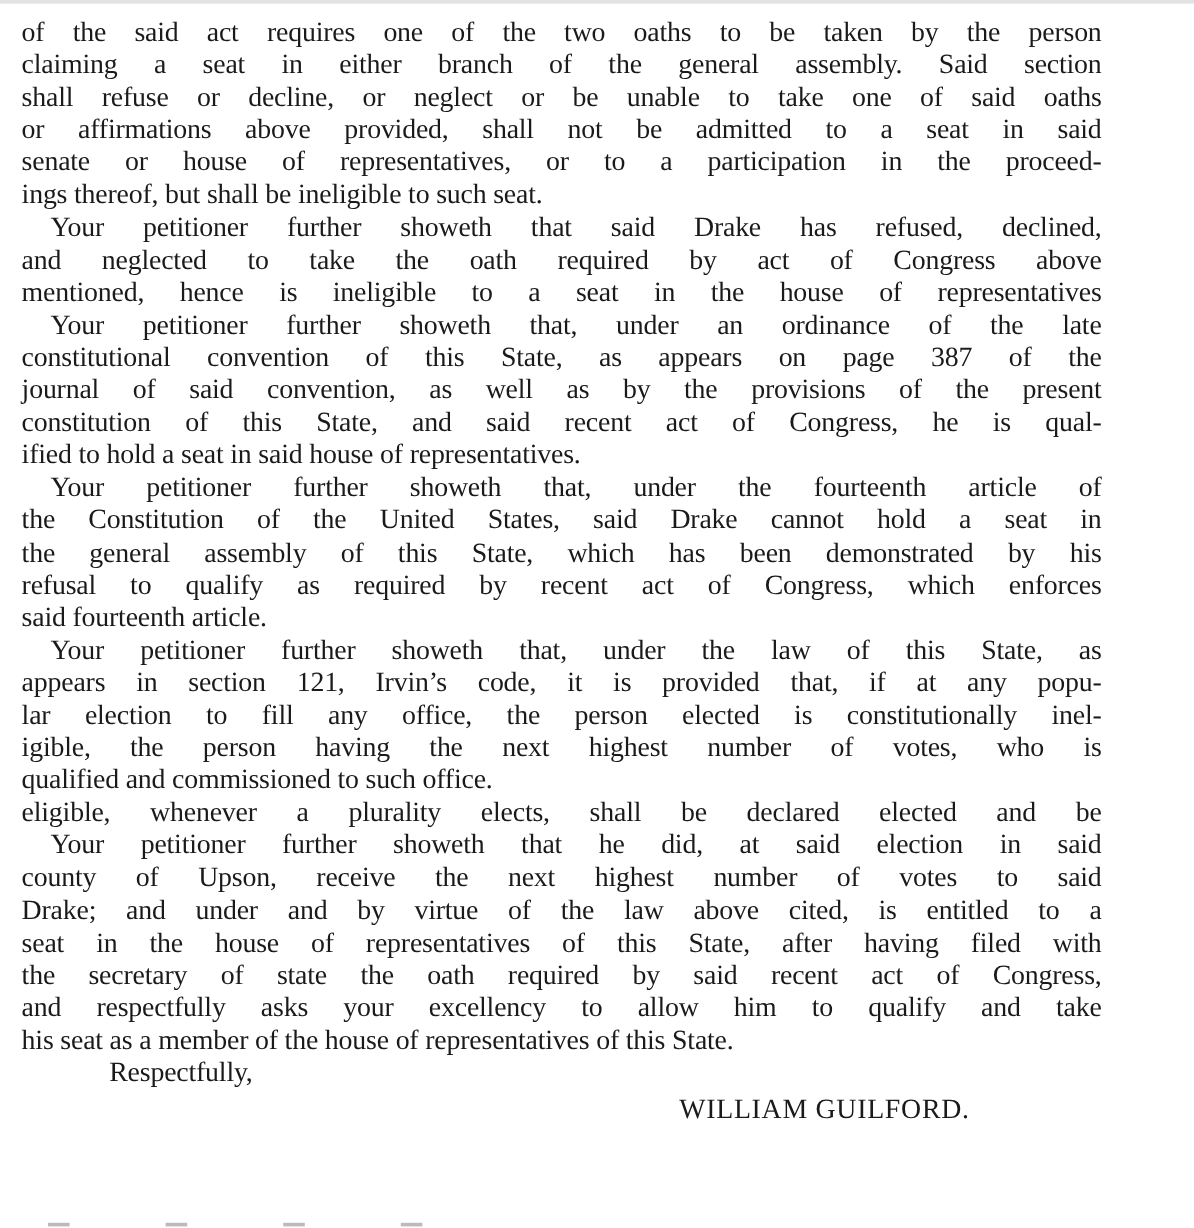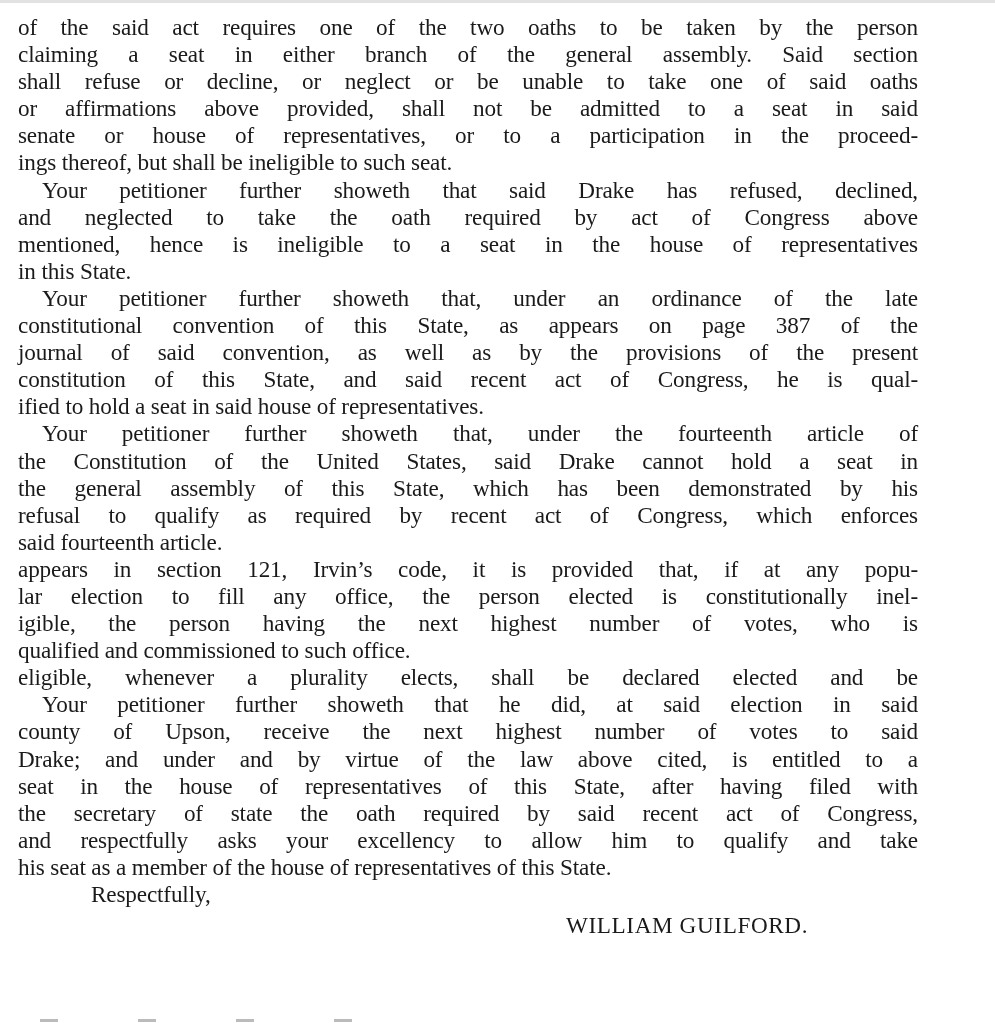--- a/index.html
+++ b/index.html
@@ -46,40 +46,40 @@
     <span class="line">shall refuse or decline, or neglect or be unable to take one of said oaths</span>
     <span class="line">or affirmations above provided, shall not be admitted to a seat in said</span>
     <span class="line">senate or house of representatives, or to a participation in the proceed-</span>
     <span class="line last">ings thereof, but shall be ineligible to such seat.</span>
   </div>
 
   <div>
     <span class="line indent">Your petitioner further showeth that said Drake has refused, declined,</span>
     <span class="line">and neglected to take the oath required by act of Congress above</span>
     <span class="line">mentioned, hence is ineligible to a seat in the house of representatives</span>
-    <span class="line last">in this State.</span>
   </div>
 
   <div>
     <span class="line indent">Your petitioner further showeth that, under an ordinance of the late</span>
     <span class="line">constitutional convention of this State, as appears on page 387 of the</span>
     <span class="line">journal of said convention, as well as by the provisions of the present</span>
     <span class="line">constitution of this State, and said recent act of Congress, he is qual-</span>
     <span class="line last">ified to hold a seat in said house of representatives.</span>
   </div>
 
   <div>
     <span class="line indent">Your petitioner further showeth that, under the fourteenth article of</span>
     <span class="line">the Constitution of the United States, said Drake cannot hold a seat in</span>
     <span class="line">the general assembly of this State, which has been demonstrated by his</span>
     <span class="line">refusal to qualify as required by recent act of Congress, which enforces</span>
     <span class="line last">said fourteenth article.</span>
   </div>
 
   <div>
+    <span class="line indent">Your petitioner further showeth that, under the law of this State, as</span>
     <span class="line">appears in section 121, Irvin’s code, it is provided that, if at any popu-</span>
     <span class="line">lar election to fill any office, the person elected is constitutionally inel-</span>
     <span class="line">igible, the person having the next highest number of votes, who is</span>
     <span class="line last">qualified and commissioned to such office.</span>
     <span class="line">eligible, whenever a plurality elects, shall be declared elected and be</span>
   </div>
 
   <div>
     <span class="line indent">Your petitioner further showeth that he did, at said election in said</span>
     <span class="line">county of Upson, receive the next highest number of votes to said</span>

